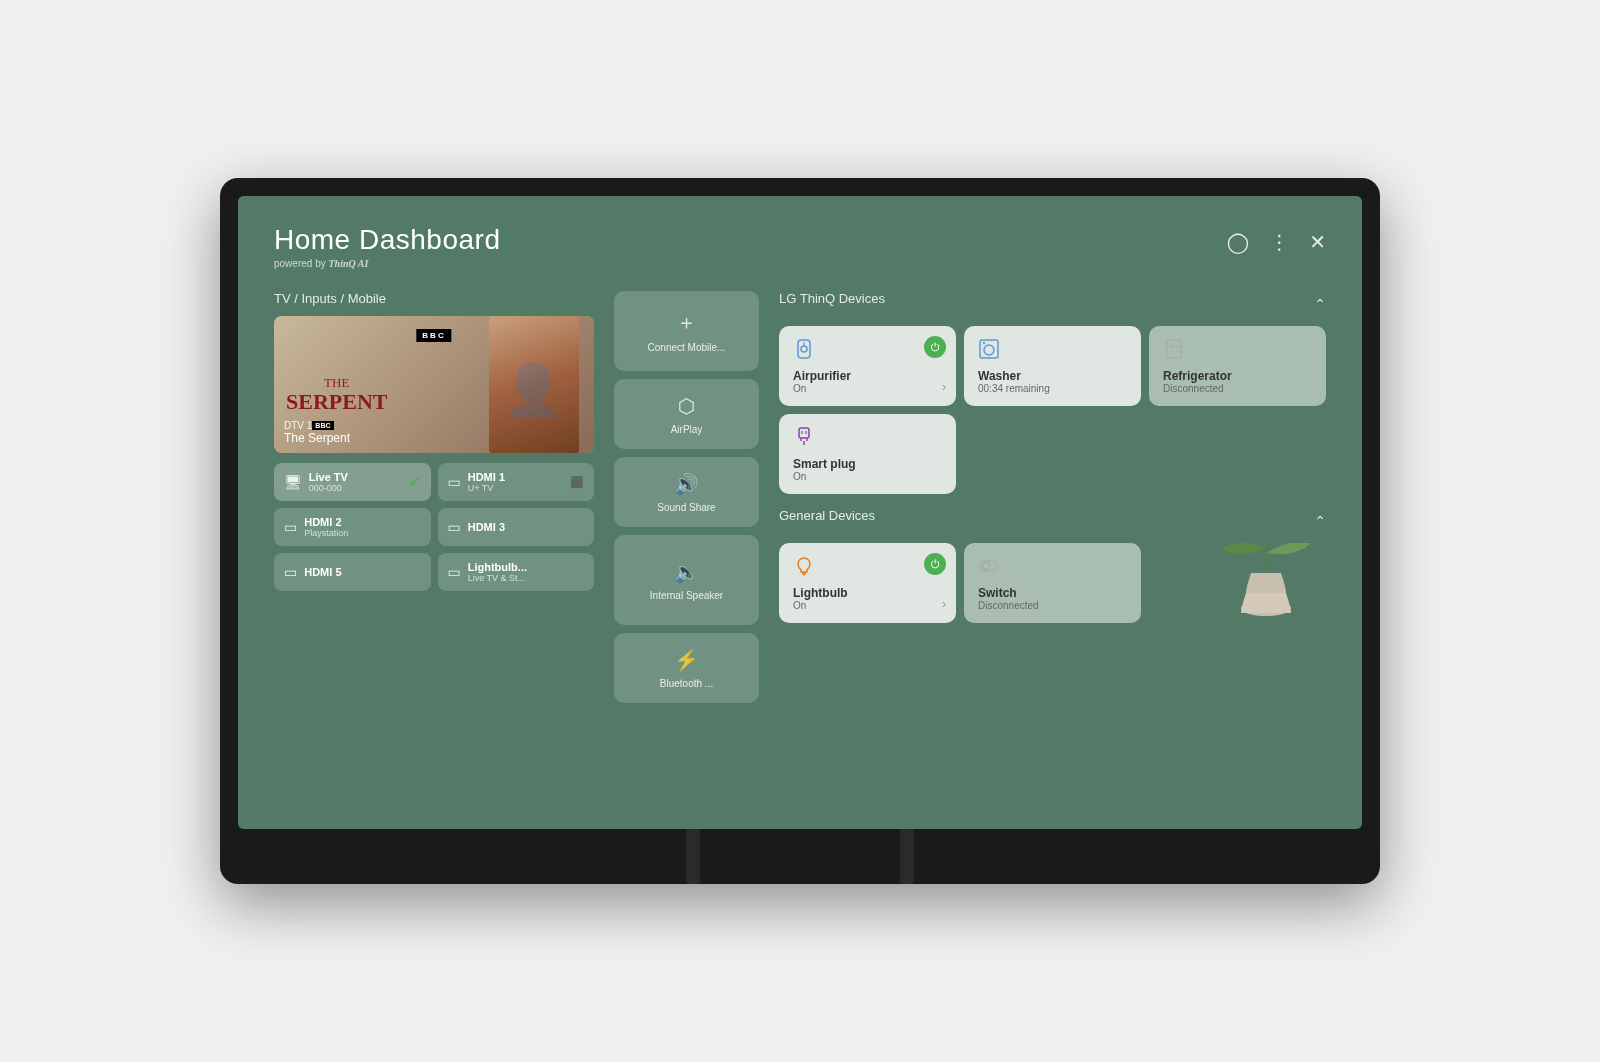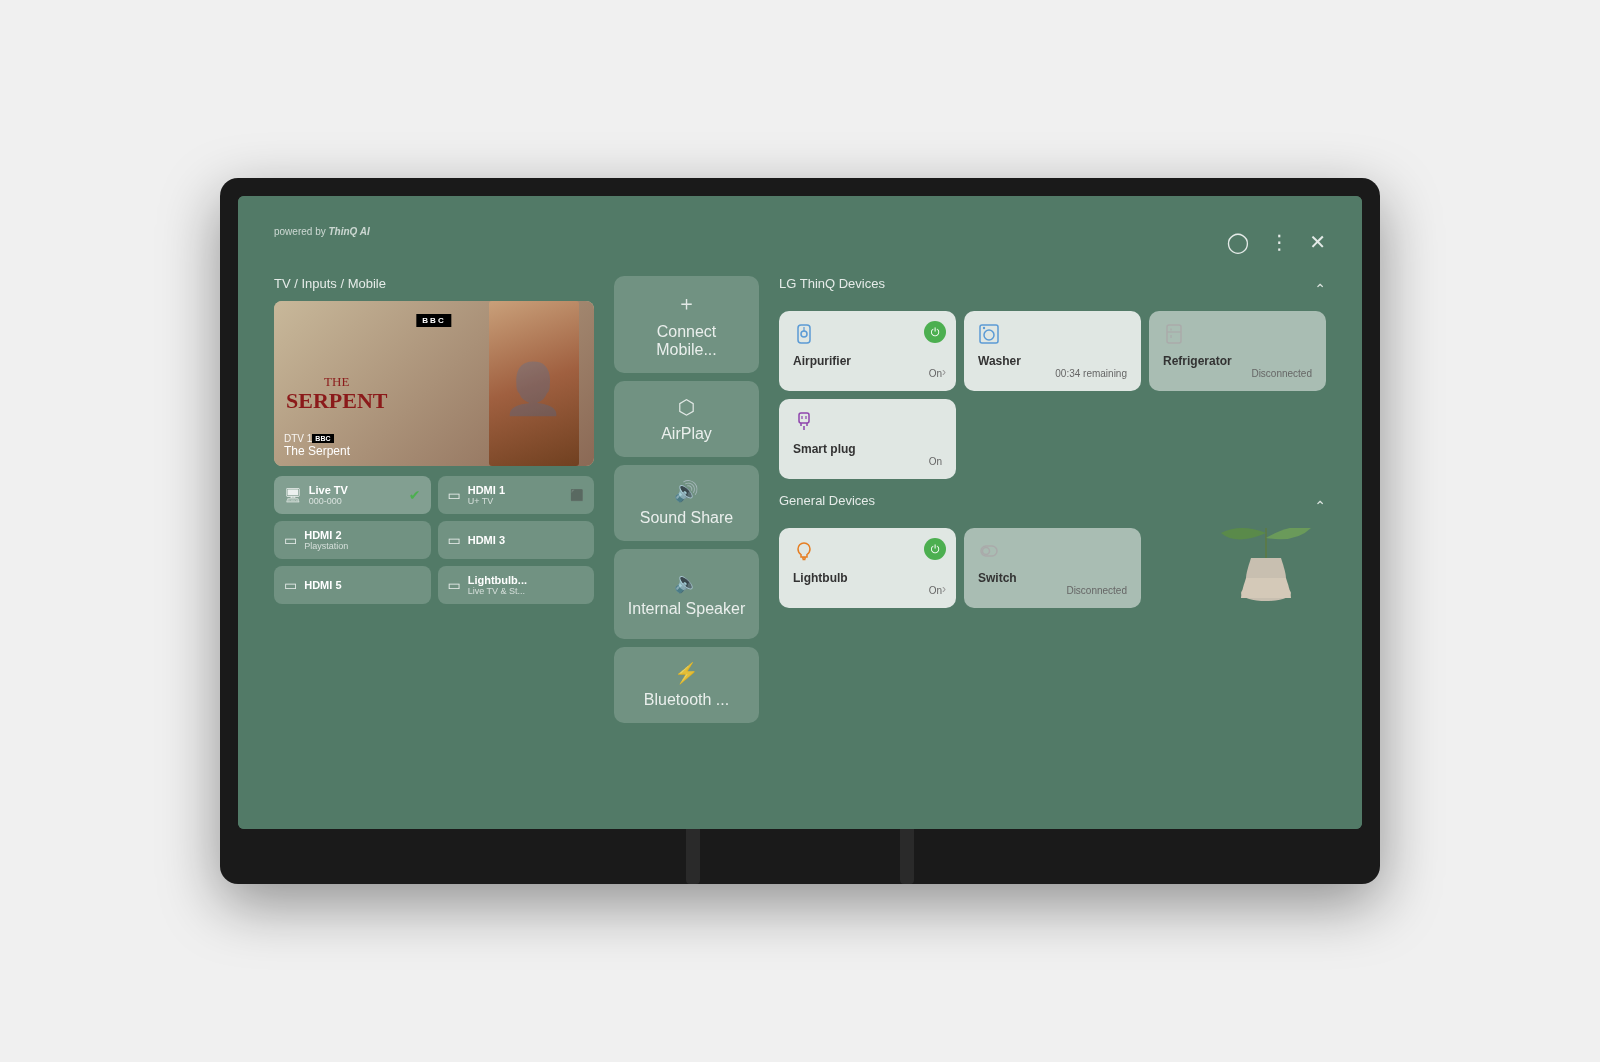--- a/index.html
+++ b/index.html
@@ -60,20 +60,21 @@
       letter-spacing: 0.5px;
     }
     .header-title .powered-by {
       font-size: 10px;
       color: rgba(255,255,255,0.7);
       margin-top: 2px;
     }
     .powered-by span.thinq {
       font-weight: bold;
       font-style: italic;
+      font-family: Liberation Serif, serif;
     }
     .header-icons {
       display: flex;
       gap: 20px;
       align-items: center;
       margin-top: 6px;
     }
     .header-icon {
       color: rgba(255,255,255,0.85);
       font-size: 20px;
@@ -95,21 +96,21 @@
       color: rgba(255,255,255,0.85);
       margin-bottom: 10px;
       font-weight: 400;
     }
     .tv-preview {
       background: #c8b89a;
       border-radius: 8px;
       overflow: hidden;
       margin-bottom: 10px;
       position: relative;
-      height: 165px;
+      height: 137px;
     }
     .tv-preview-inner {
       width: 100%;
       height: 100%;
       background: linear-gradient(135deg, #c8b89a 0%, #8B6955 100%);
       display: flex;
       align-items: center;
       justify-content: center;
       position: relative;
     }
@@ -210,21 +211,21 @@
       justify-content: center;
       gap: 6px;
       cursor: pointer;
       min-height: 70px;
     }
     .mobile-card .card-icon {
       font-size: 20px;
       color: rgba(255,255,255,0.8);
     }
     .mobile-card .card-label {
-      font-size: 16px;
+      font-size: 10px;
       color: rgba(255,255,255,0.85);
       text-align: center;
     }
     .connect-card {
       min-height: 80px;
     }
     .speaker-card {
       min-height: 90px;
     }
     
@@ -269,21 +270,20 @@
     .device-card .device-name {
       font-size: 12px;
       font-weight: 600;
       color: #333;
       display: block;
     }
     .device-card .device-status {
       font-size: 10px;
       color: #666;
       display: block;
-      text-align: right;
     }
     .device-card .power-btn {
       position: absolute;
       top: 10px;
       right: 10px;
       width: 22px;
       height: 22px;
       border-radius: 50%;
       background: #4CAF50;
       display: flex;
@@ -308,20 +308,21 @@
   </style>
 </head>
 <body>
 
 <div class="tv-outer">
   <div class="tv-screen">
     <div class="dashboard">
 
       <div class="header">
         <div class="header-title">
+          <h1>Home Dashboard</h1>
           <div class="powered-by">
             <span>powered by</span>
             <span class="thinq">ThinQ AI</span>
           </div>
         </div>
         <div class="header-icons">
           <span class="header-icon">◯</span>
           <span class="header-icon">⋮</span>
           <span class="header-icon">✕</span>
         </div>

